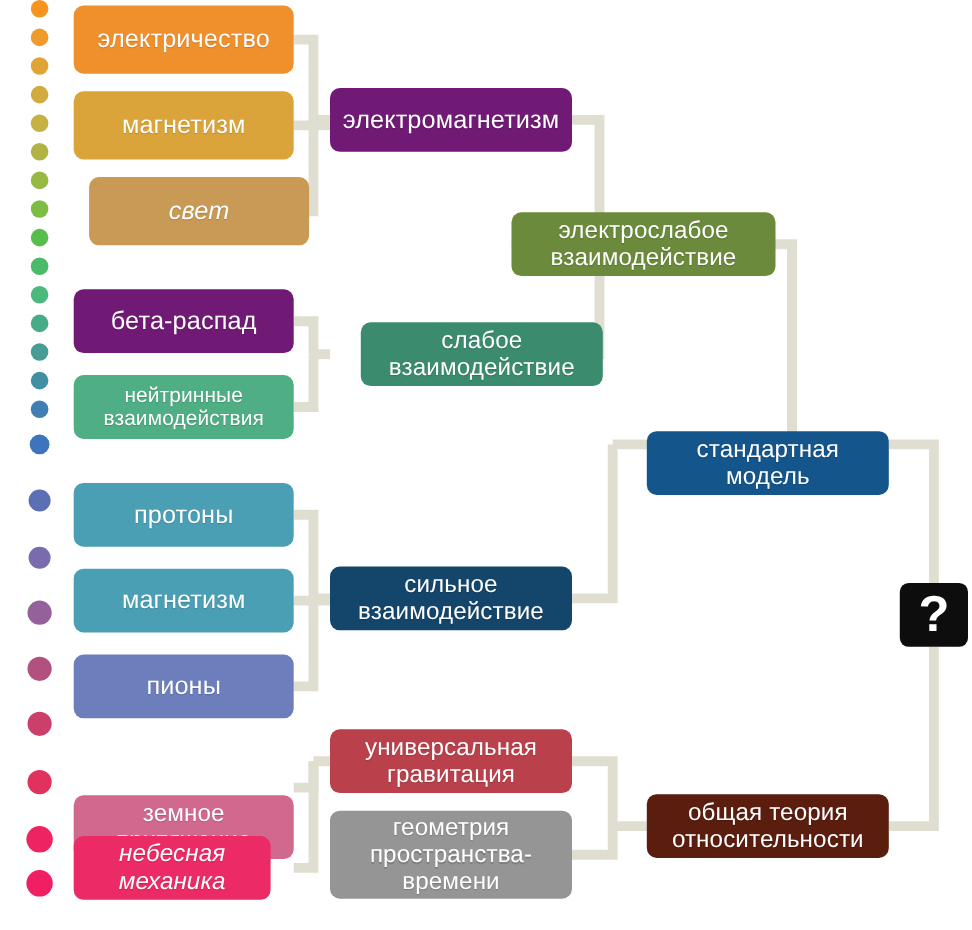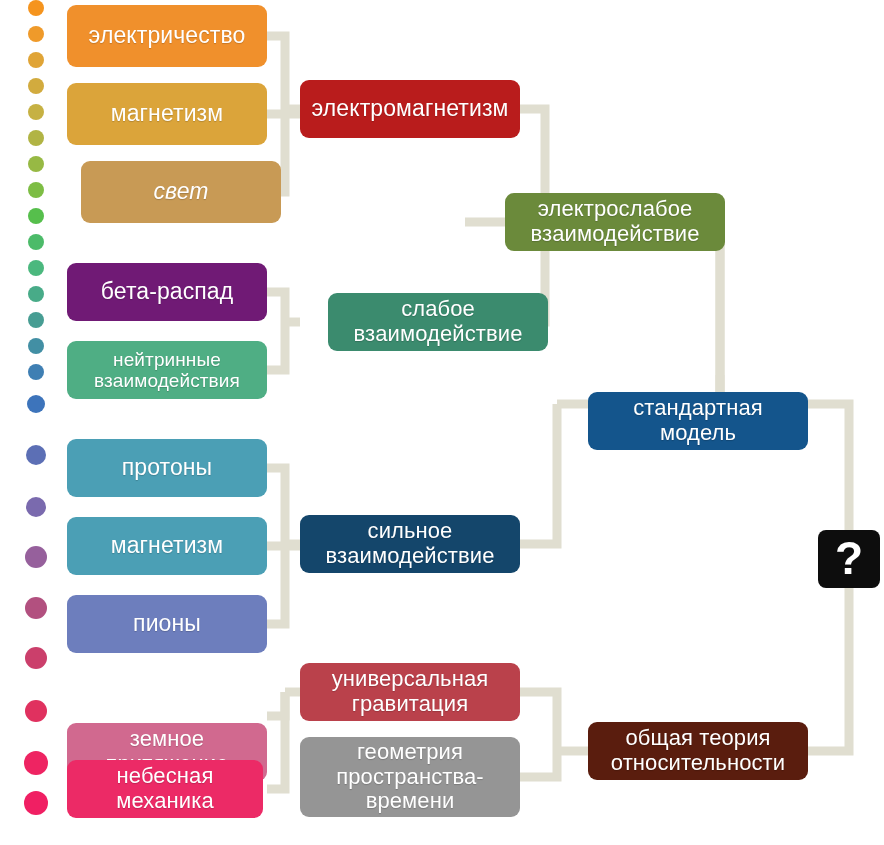--- a/index.html
+++ b/index.html
@@ -147,39 +147,39 @@
       </div>
       <div class="node n-lg" style="left: 67px; top: 517px; width: 200px; height: 58px; background: rgb(75, 159, 181);">
         <span class="lbl">магнетизм</span>
       </div>
       <div class="node n-lg" style="left: 67px; top: 595px; width: 200px; height: 58px; background: rgb(109, 126, 189);">
         <span class="lbl">пионы</span>
       </div>
       <div class="node n-md" style="left: 67px; top: 687px; width: 200px; height: 58px; background: rgb(209, 105, 143); margin-top: 36px;">
         <span class="lbl">земное<br>притяжение</span>
       </div>
-      <div class="node n-md" style="left: 67px; top: 760px; width: 196px; height: 58px; background: rgb(236, 42, 102);">
+      <div class="node n-md" style="left: 67px; top: 760px; width: 179px; height: 58px; background: rgb(236, 42, 102); font-style: italic;">
         <span class="lbl">небесная<br>механика</span>
       </div>
-      <div class="node n-lg" style="left: 300px; top: 80px; width: 220px; height: 58px; background: #b91c1c;">
+      <div class="node n-lg" style="left: 300px; top: 80px; width: 220px; height: 58px; background: #701a75;">
         <span class="lbl">электромагнетизм</span>
       </div>
       <div class="node n-md" style="left: 300px; top: 293px; width: 220px; height: 58px; background: rgb(59, 139, 110); margin-left: 28px;">
         <span class="lbl">слабое<br>взаимодействие</span>
       </div>
       <div class="node n-md" style="left: 300px; top: 515px; width: 220px; height: 58px; background: rgb(20, 70, 107);">
         <span class="lbl">сильное<br>взаимодействие</span>
       </div>
       <div class="node n-md" style="left: 300px; top: 663px; width: 220px; height: 58px; background: rgb(186, 65, 75);">
         <span class="lbl">универсальная<br>гравитация</span>
       </div>
       <div class="node n-md" style="left: 300px; top: 737px; width: 220px; height: 80px; background: rgb(149, 149, 149);">
         <span class="lbl">геометрия<br>пространства-<br>времени</span>
       </div>
-      <div class="node n-md" style="left: 465px; top: 193px; width: 220px; height: 58px; background: rgb(107, 138, 59); margin-left: 40px;">
+      <div class="node n-md" style="left: 465px; top: 193px; width: 240px; height: 58px; background: rgb(107, 138, 59);">
         <span class="lbl">электрослабое<br>взаимодействие</span>
       </div>
       <div class="node n-md" style="left: 588px; top: 392px; width: 220px; height: 58px; background: rgb(20, 85, 140);">
         <span class="lbl">стандартная<br>модель</span>
       </div>
       <div class="node n-md" style="left: 588px; top: 722px; width: 220px; height: 58px; background: rgb(90, 29, 14);">
         <span class="lbl">общая теория<br>относительности</span>
       </div>
       <div class="node n-q" style="left: 818px; top: 530px; width: 62px; height: 58px; background: rgb(13, 13, 13);">
         <span class="lbl">?</span>

